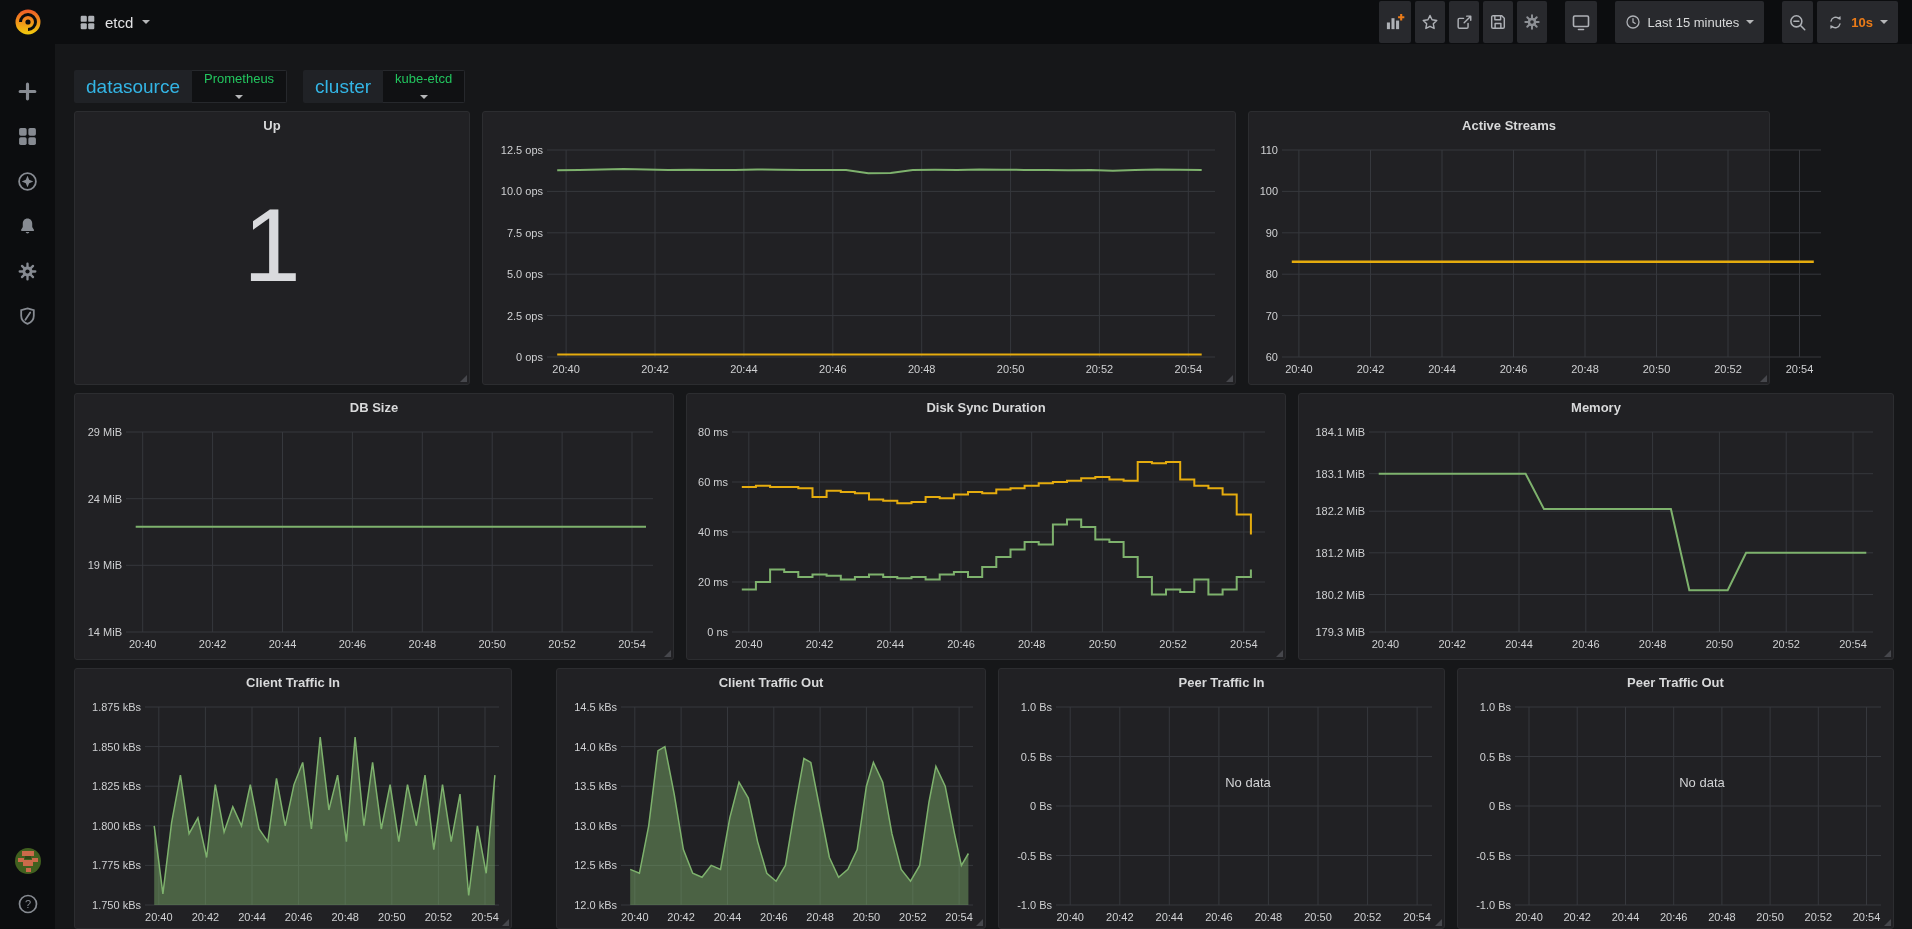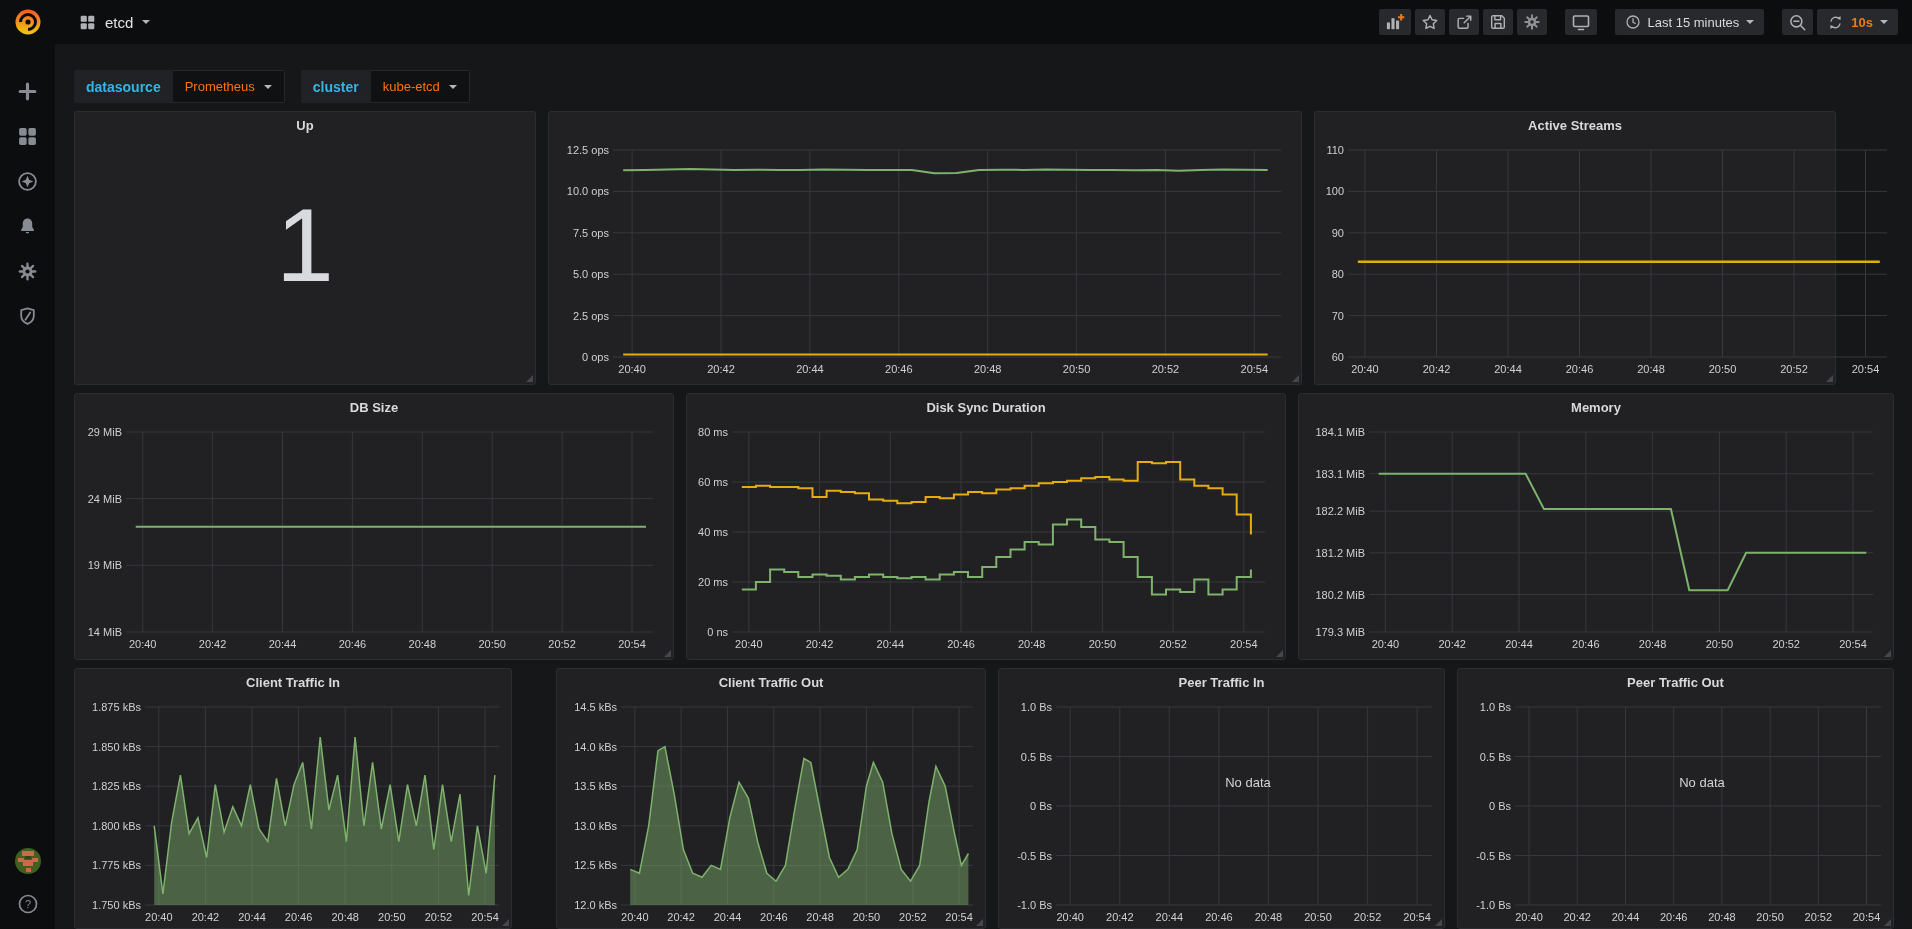--- a/index.html
+++ b/index.html
@@ -7,41 +7,41 @@
        font-family:"Liberation Sans",sans-serif;color:#d8d9da;}
   svg{display:block}
   
   .topnav{position:absolute;left:0;top:0;width:1912px;height:44px;background:#0c0d0f;
           display:flex;align-items:center;z-index:2;}
   .dash-title-wrap{display:flex;align-items:center;gap:9px;margin-left:79px;cursor:pointer;}
   .dash-title{font-size:15px;font-weight:500;color:#e3e3e5;}
   .caret{width:0;height:0;border-left:4px solid transparent;border-right:4px solid transparent;
          border-top:4px solid #b6b7b9;display:inline-block;}
   .nav-right{margin-left:auto;display:flex;align-items:center;padding-right:14px;}
-  .nav-btn{height:26px;min-width:30px;background:#28292d;border-radius:2px;margin-left:4px;
+  .nav-btn{height:42px;min-width:30px;background:#28292d;border-radius:2px;margin-left:4px;
            display:flex;align-items:center;cursor:pointer;padding:0 6px;box-sizing:border-box;}
   .nav-btn.text-btn{padding:0 10px;gap:7px;}
   .gap-l{margin-left:18px;}
   .nav-label{font-size:13px;color:#d8d9da;}
   .refresh-val{font-size:13px;font-weight:600;}
   
   .sidemenu{position:absolute;left:0;top:0;bottom:0;width:55px;background:#0c0d0f;z-index:3;
             display:flex;flex-direction:column;align-items:center;}
   .logo{width:30px;height:30px;margin-top:7px;cursor:pointer;}
   .side-icons{margin-top:44px;display:flex;flex-direction:column;align-items:center;gap:24px;}
   .side-icon{width:21px;height:21px;cursor:pointer;}
   .side-bottom{margin-top:auto;margin-bottom:14px;display:flex;flex-direction:column;align-items:center;gap:18px;}
   
   .main{position:absolute;left:55px;top:44px;right:0;bottom:0;padding:26px 18px 0 19px;box-sizing:border-box;}
   .vrow{display:flex;gap:16px;height:33px;margin-bottom:8px;}
   .variable{display:flex;align-items:stretch;border-radius:2px;overflow:hidden;}
-  .var-label{background:#202226;color:#33b5e5;font-size:14px;font-weight:700;
+  .var-label{background:#202226;color:#33b5e5;font-size:19px;font-weight:400;
              display:flex;align-items:center;padding:0 12px;}
-  .var-value{background:#101113;border:1px solid #26282c;border-left:none;color:#f97316;font-size:13px;
-             display:flex;align-items:center;gap:9px;padding:0 12px;cursor:pointer;}
+  .var-value{background:#101113;border:1px solid #26282c;border-left:none;color:#22c55e;font-size:13px;
+             display:flex;align-items:center;gap:9px;padding:0 12px;cursor:pointer;flex-direction:column;}
   .prow{display:flex;gap:12px;margin-bottom:8px;}
   .panel{background:#212124;border:1px solid #2c2d30;border-radius:3px;position:relative;box-sizing:border-box;}
   .panel::after{content:"";position:absolute;right:2px;bottom:2px;width:0;height:0;
                 border-bottom:7px solid #505156;border-left:7px solid transparent;opacity:.8;}
   .panel-title{height:26px;display:flex;align-items:center;justify-content:center;
                font-size:13px;font-weight:600;color:#d8d9da;cursor:pointer;}
   .panel-body{position:absolute;left:6px;right:6px;top:26px;bottom:4px;}
   .r3 .panel-body{bottom:0;}
   .stat-value{height:100%;display:flex;align-items:center;justify-content:center;
               font-size:104px;font-weight:500;color:#d9dadd;padding-bottom:28px;box-sizing:border-box;}
@@ -242,21 +242,21 @@
     <div class="variable">
       <span class="var-label">cluster</span>
       <span class="var-value">
         <span>kube-etcd</span>
         <span class="caret"></span>
       </span>
     </div>
   </div>
 
   <div class="prow">
-    <div class="panel" style="width:462px;height:274px;">
+    <div class="panel" style="width:396px;height:274px;">
       <div class="panel-title">Up</div>
       <div class="panel-body">
           <div class="stat-value">1</div>
         </div>
     </div>
     <div class="panel" style="width:754px;height:274px;">
       <div class="panel-body">
           <svg width="740" height="242">
             <line class="grid" x1="58" y1="12.0" x2="726" y2="12.0"></line>
             <text class="tick ty" x="54" y="16">12.5 ops</text>

